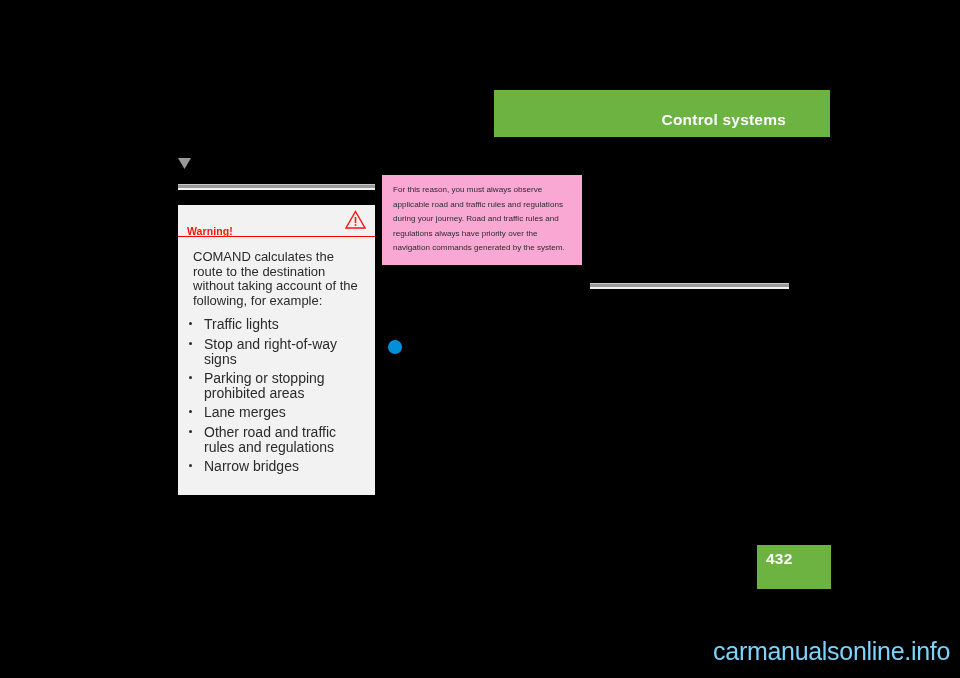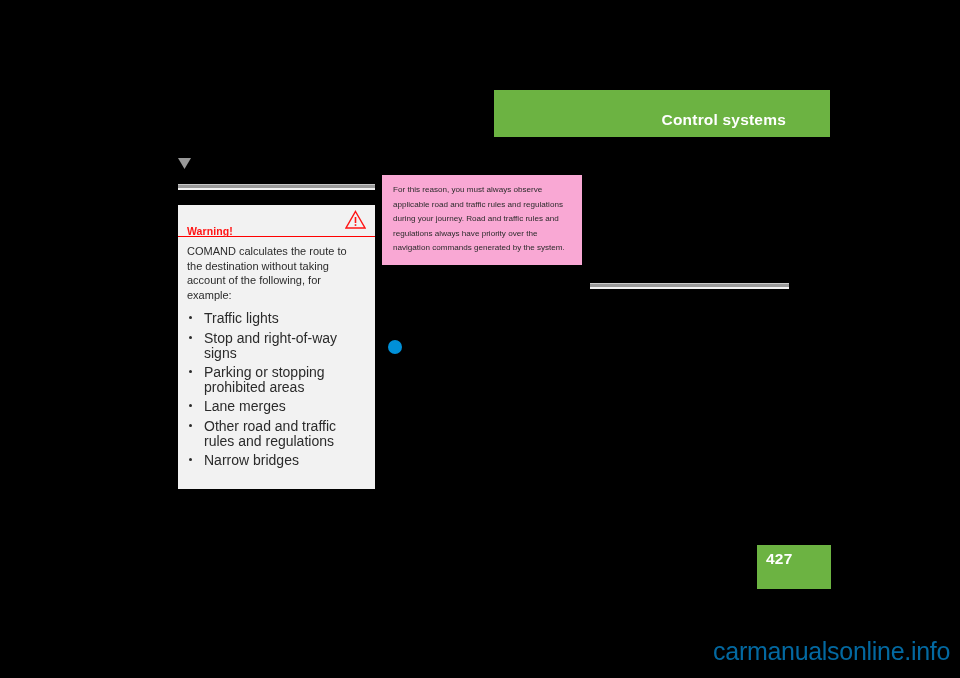--- a/index.html
+++ b/index.html
@@ -116,23 +116,23 @@
     right: 9px;
     top: 5px;
     width: 21px;
     height: 19px;
   }
   .warning-body {
     padding: 7px 11px 12px 9px;
   }
   .warning-para {
     color: #2b2b2b;
-    font-size: 11px;
+    font-size: 13px;
     line-height: 14.6px;
-    margin: 0;
+    margin: 6px;
   }
   .warning-list {
     list-style: none;
     margin: 9px 0 9px 0;
     padding: 0;
   }
   .warning-list li {
     position: relative;
     padding-left: 17px;
     color: #2b2b2b;
@@ -199,21 +199,21 @@
 
   
   .watermark {
     position: absolute;
     left: 0;
     top: 637px;
     width: 960px;
     text-align: right;
     padding-right: 10px;
     box-sizing: border-box;
-    color: #0369a1;
+    color: #7dd3fc;
     font-size: 25px;
     font-weight: normal;
     letter-spacing: -0.3px;
   }
 </style>
 </head>
 <body>
 
 <div class="page">
 
@@ -281,18 +281,18 @@
 
   <div class="rule-bar rule-right">
     <div class="line-top"></div>
     <div class="line-mid"></div>
     <div class="line-bot"></div>
   </div>
 
   <div class="blue-dot"></div>
 
   <div class="page-badge">
-    <div class="page-number">427</div>
+    <div class="page-number">432</div>
   </div>
 
   <div class="watermark">carmanualsonline.info</div>
 
 </div>
 
 </body></html>

